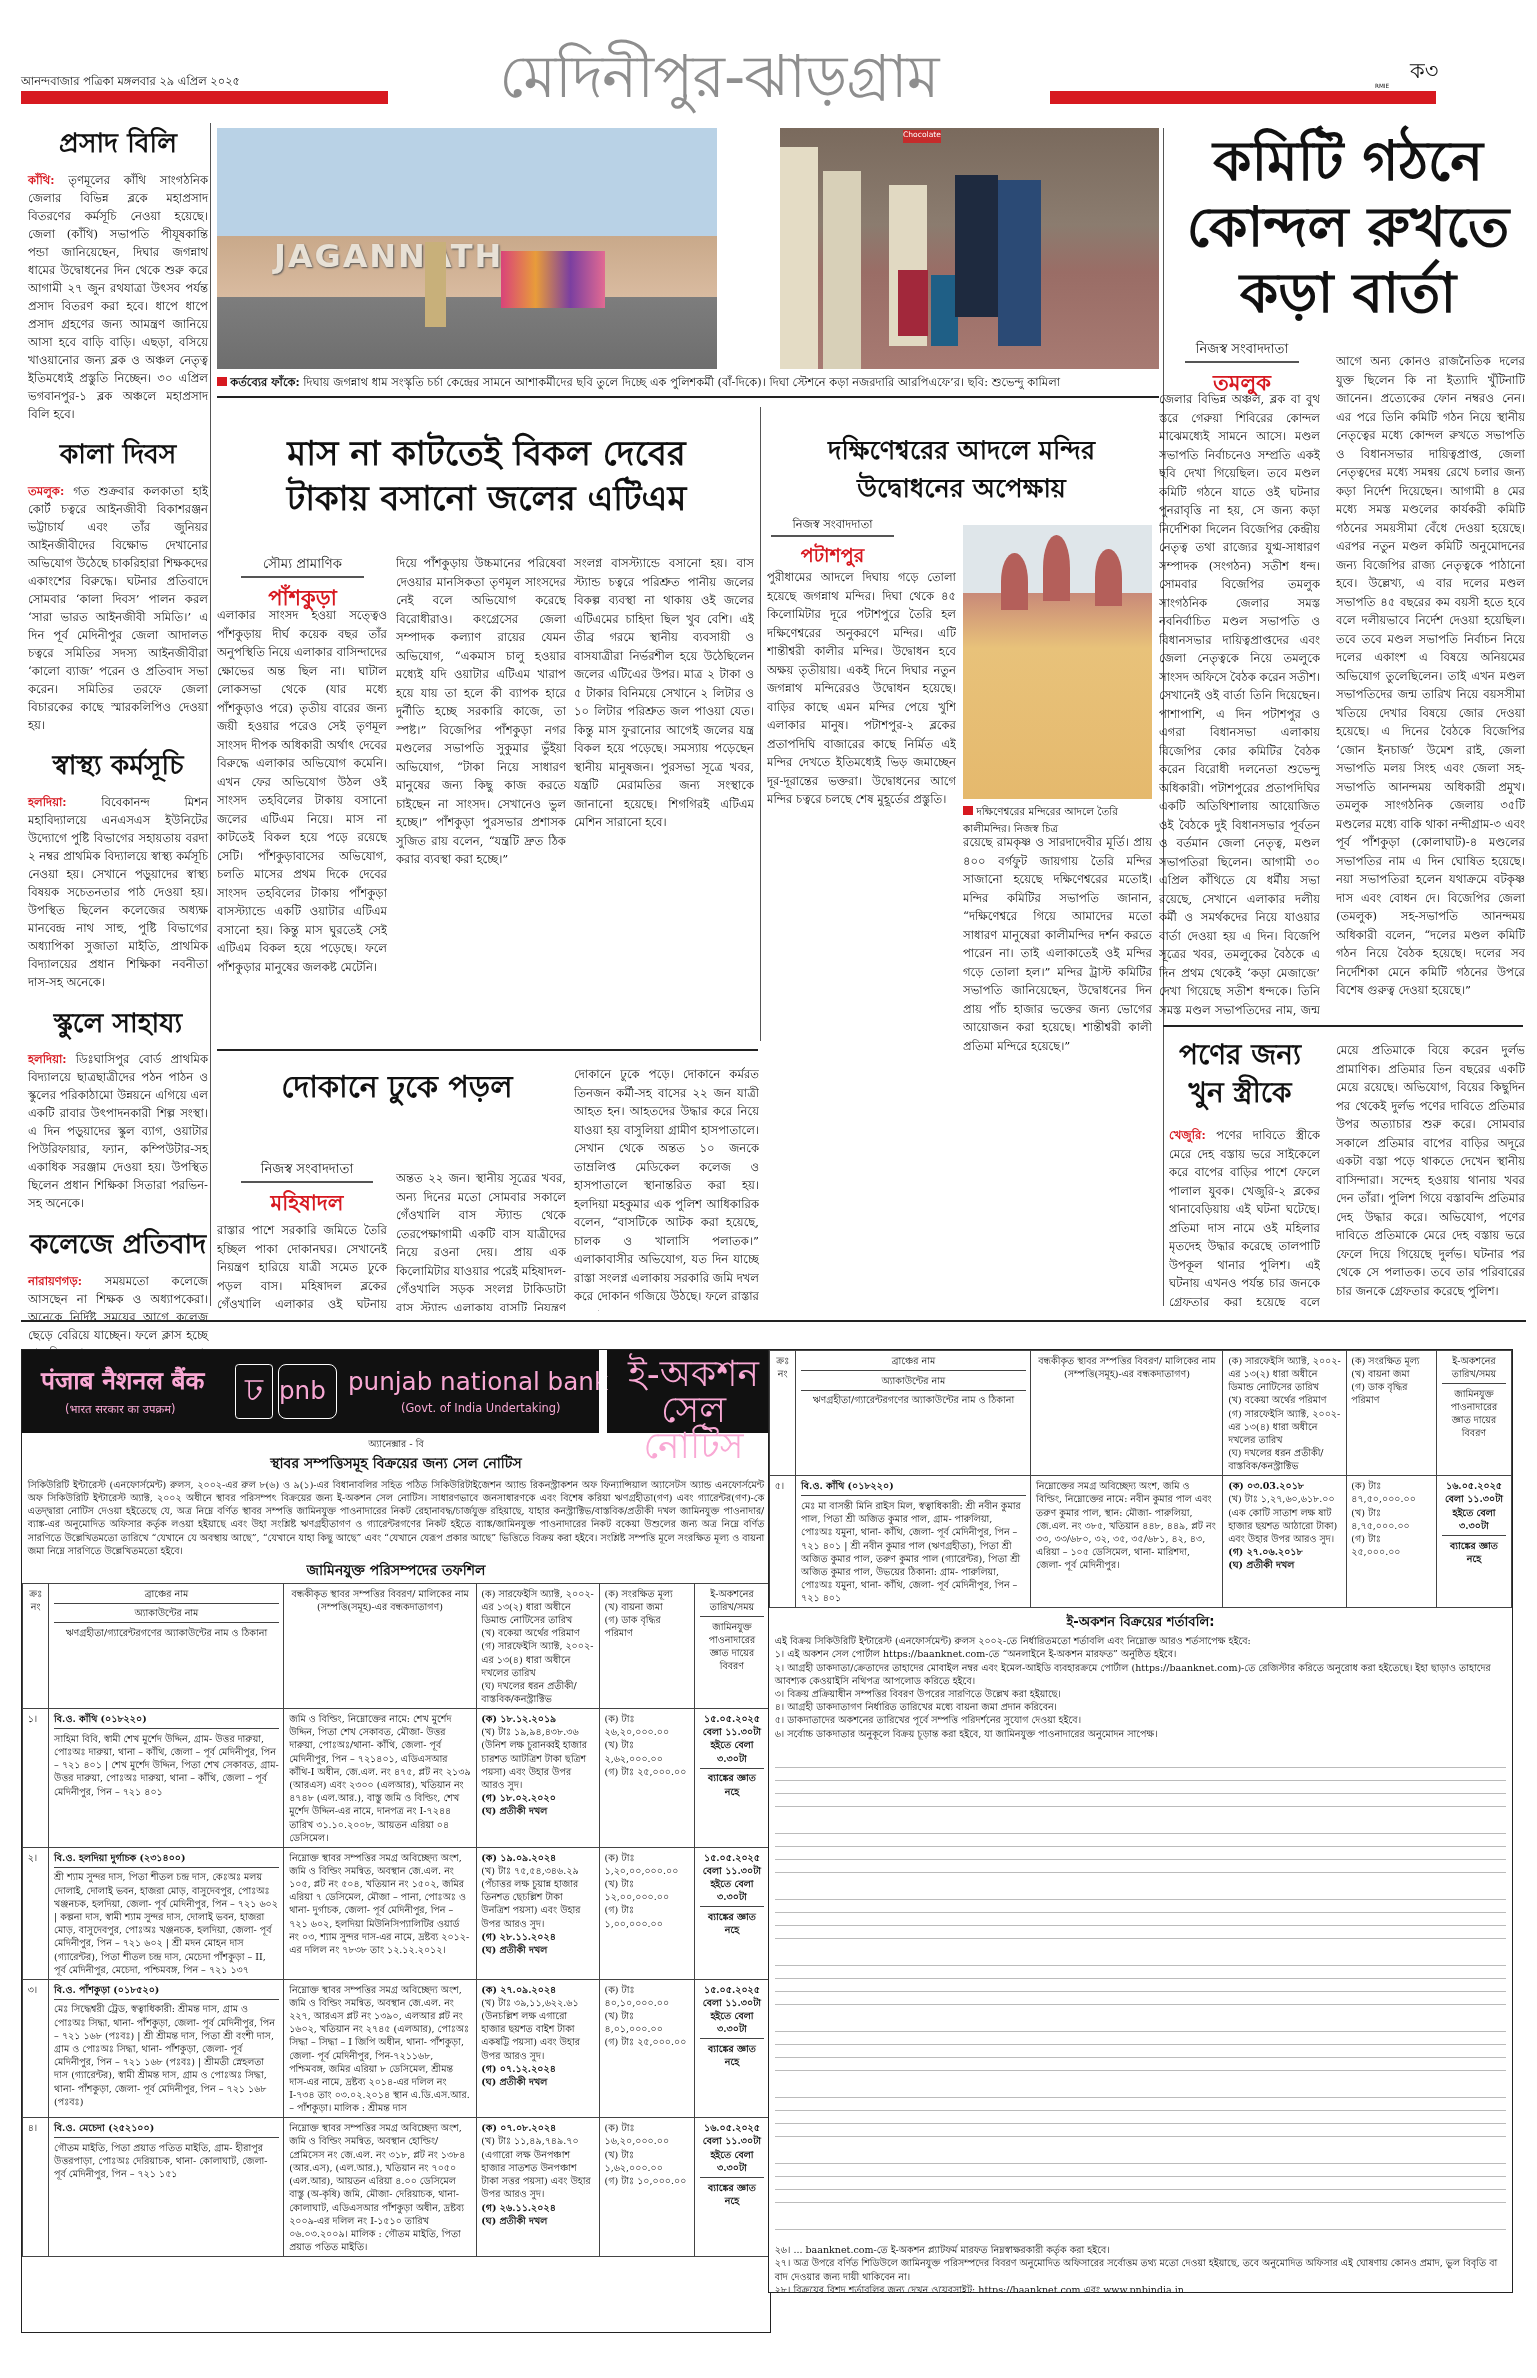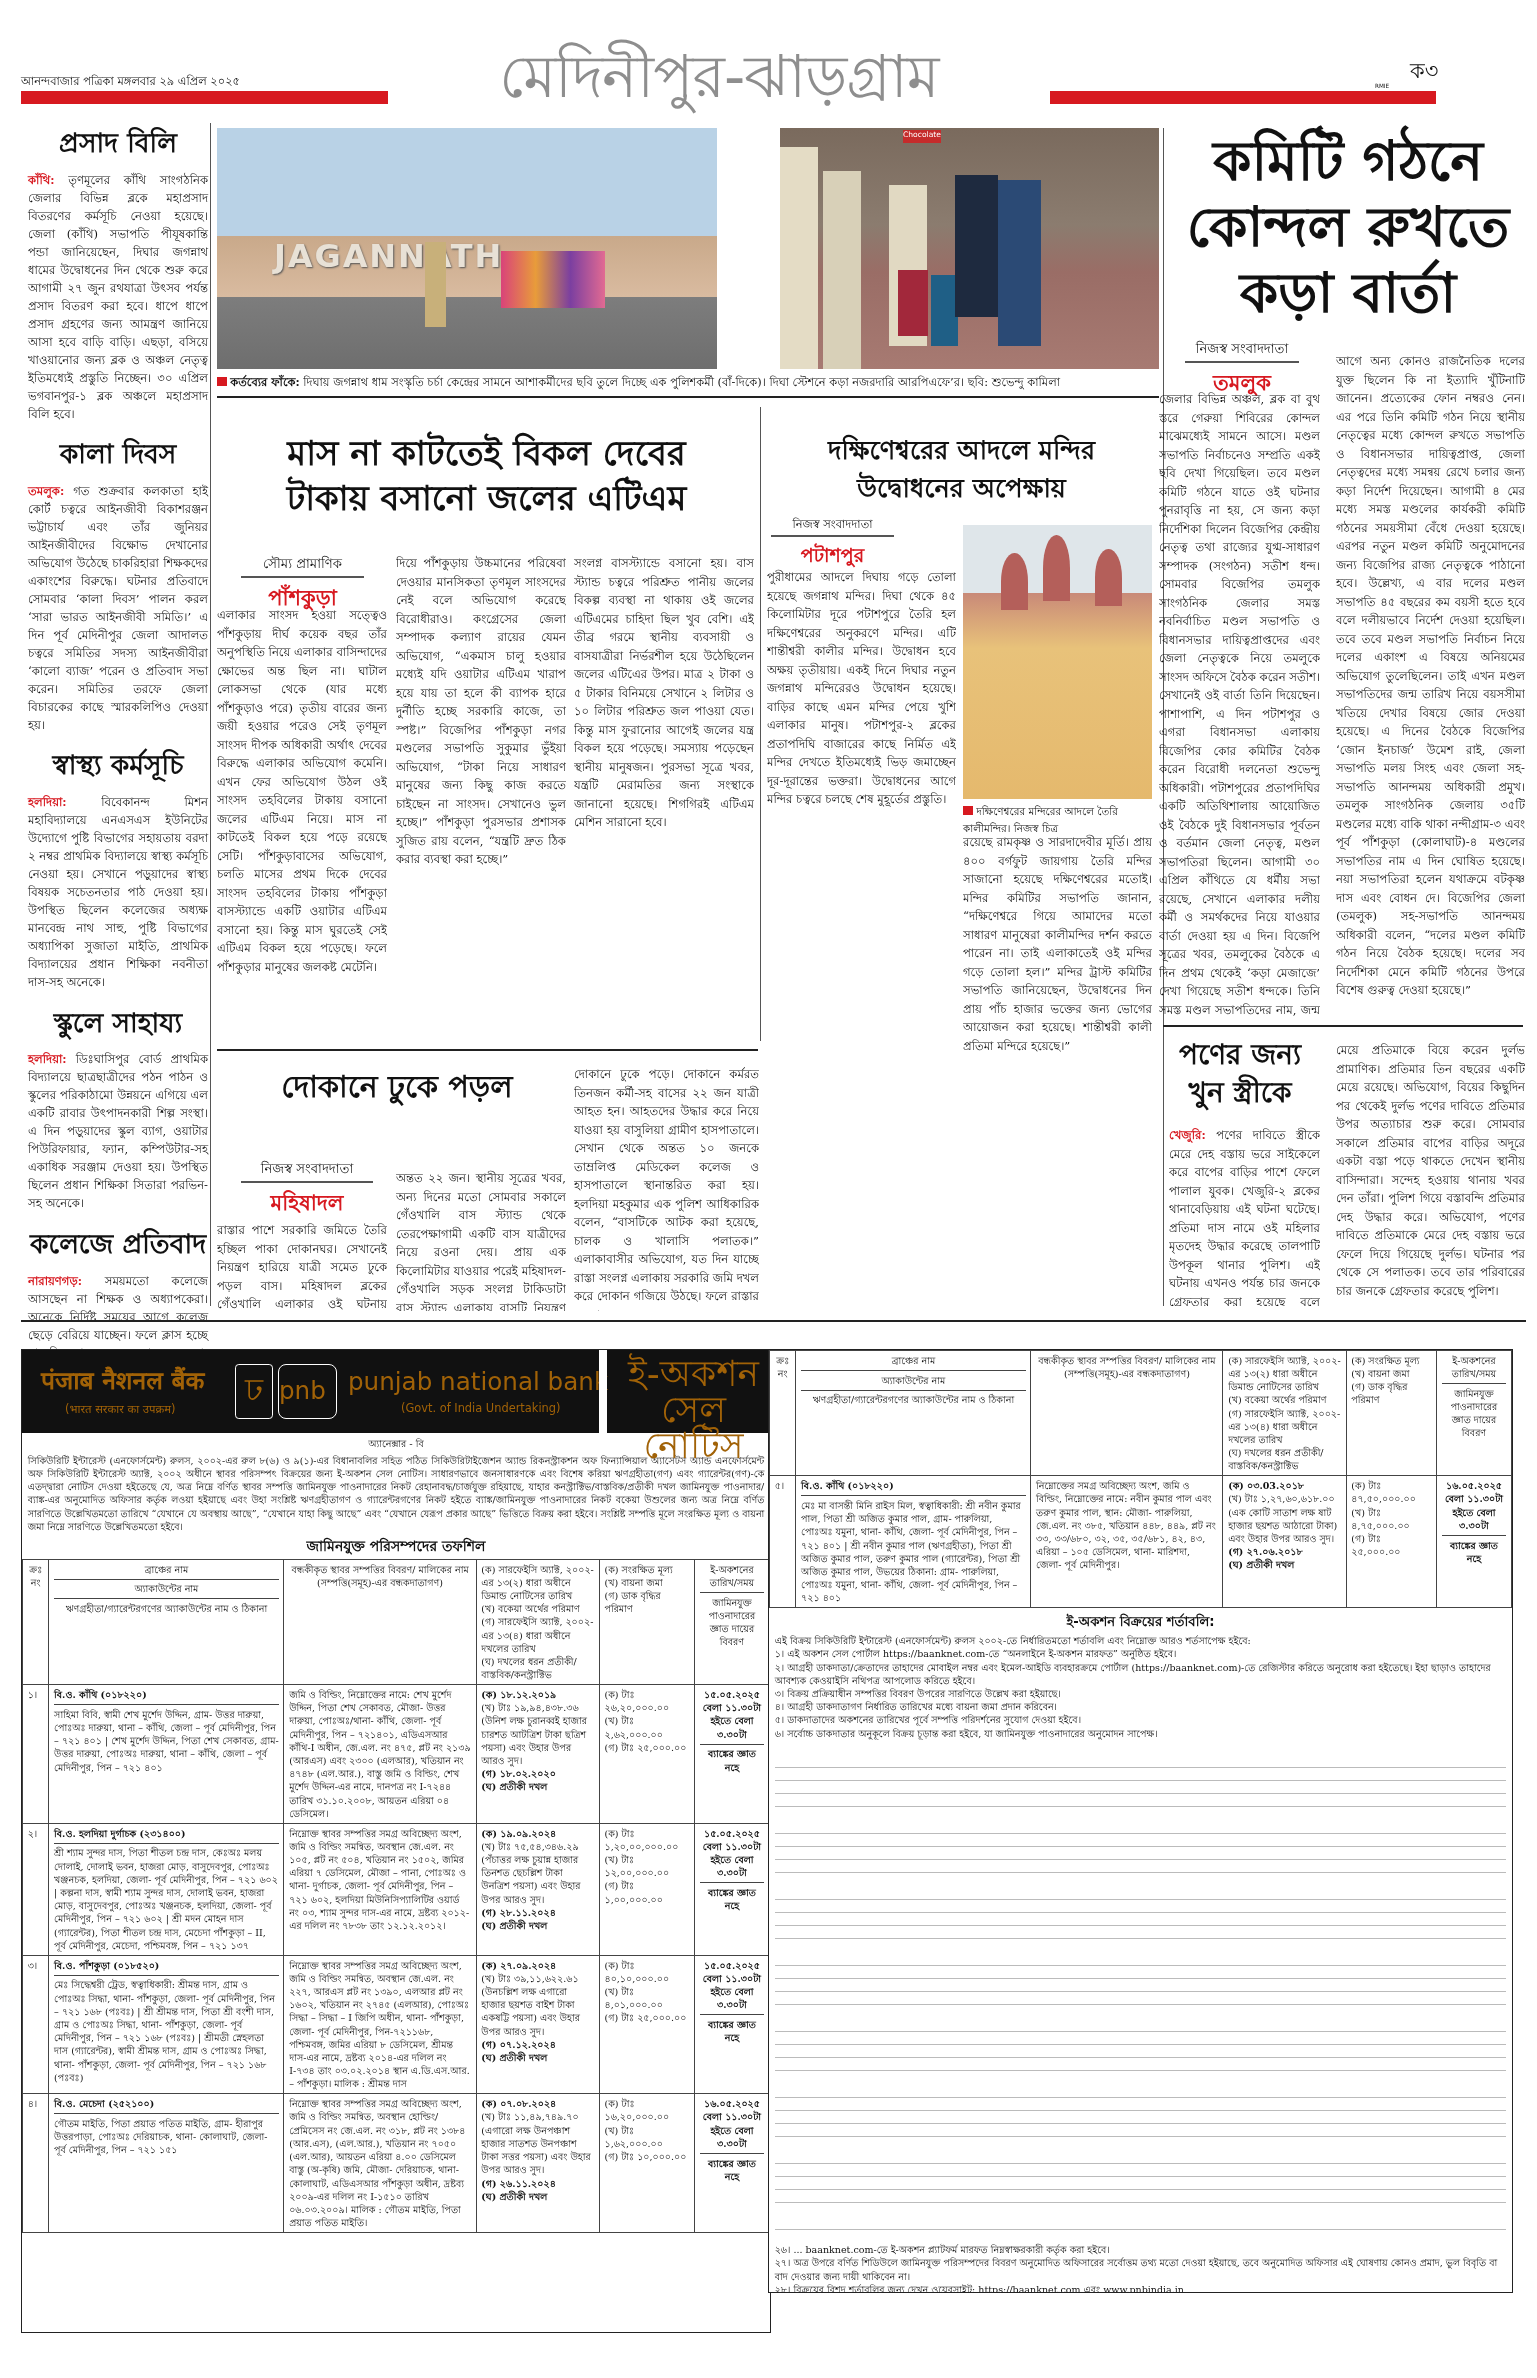--- a/index.html
+++ b/index.html
@@ -17,21 +17,21 @@
   .dateline{color:#d71920;font-weight:bold;}
   .col p{margin:0 0 0 0;font-size:11.6px;line-height:18.5px;text-align:justify;font-family:"DejaVu Serif",serif;}
   .headline{font-weight:bold;font-family:"DejaVu Sans",sans-serif;text-align:center;line-height:1.15;}
   .byline{font-size:13.2px;font-family:"DejaVu Serif",serif;text-align:center;}
   .place{color:#d71920;font-weight:bold;text-align:center;font-family:"DejaVu Sans",sans-serif;border-top:2.8px double #555;padding-top:3.8px;}
   .photo{background:#8aa1b5;overflow:hidden;}
   .caption{font-size:11.4px;font-family:"DejaVu Serif",serif;}
   .caption .sq{display:inline-block;width:9.5px;height:9.5px;background:#d71920;margin-right:3.8px;}
   
   .ad{border:1.9px solid #222;background:#fff;}
-  .ad-head{background:#111;color:#a16207;}
+  .ad-head{background:#111;color:#f9a8d4;}
   .tbl{border-collapse:collapse;width:100%;font-size:9.5px;font-family:"DejaVu Serif",serif;}
   .tbl td,.tbl th{border:0.9px solid #444;vertical-align:top;padding:2.8px 4.7px;line-height:13.2px;}
   .tbl th{font-weight:normal;text-align:center;}
   .tbl .b{font-weight:bold;}
   .small{font-size:9.5px;line-height:13.2px;font-family:"DejaVu Serif",serif;}
   .subline{border-top:0.9px solid #444;margin:2.8px 0;}
 </style>
 </head>
 <body>
 
@@ -184,20 +184,21 @@
     <div class="abs" style="left:256px;top:14px;width:57px;height:53px;border:1.9px solid #fff;border-radius:8px;font-size:24.6px;line-height:51px;">pnb</div>
     <div class="abs" style="left:326px;top:17px;font-size:24.6px;">punjab national bank</div>
     <div class="abs" style="left:379px;top:51px;font-size:11.4px;">(Govt. of India Undertaking)</div>
     <div class="abs" style="left:577px;top:0;width:7.6px;height:83px;background:#fff;"></div>
     <div class="abs" style="left:596px;top:5.7px;width:151px;font-size:36px;text-align:center;line-height:36px;">
       <div>ই-অকশন</div>
       <div>সেল নোটিস</div>
     </div>
   </div>
   <div style="text-align:center;font-size:9.5px;margin-top:3.8px;">অ্যানেক্সার - বি</div>
+  <div style="text-align:center;font-size:14px;font-weight:bold;">স্থাবর সম্পত্তিসমূহ বিক্রয়ের জন্য সেল নোটিস</div>
   <div class="small" style="padding:1.9px 5.7px;text-align:justify;">সিকিউরিটি ইন্টারেস্ট (এনফোর্সমেন্ট) রুলস, ২০০২-এর রুল ৮(৬) ও ৯(১)-এর বিধানাবলির সহিত পঠিত সিকিউরিটাইজেশন অ্যান্ড রিকনস্ট্রাকশন অফ ফিন্যান্সিয়াল অ্যাসেটস অ্যান্ড এনফোর্সমেন্ট অফ সিকিউরিটি ইন্টারেস্ট অ্যাক্ট, ২০০২ অধীনে স্থাবর পরিসম্পৎ বিক্রয়ের জন্য ই-অকশন সেল নোটিস। সাধারণভাবে জনসাধারণকে এবং বিশেষ করিয়া ঋণগ্রহীতা(গণ) এবং গ্যারেন্টর(গণ)-কে এতদ্দ্বারা নোটিস দেওয়া হইতেছে যে, অত্র নিম্নে বর্ণিত স্থাবর সম্পত্তি জামিনযুক্ত পাওনাদারের নিকট রেহানাবদ্ধ/চার্জযুক্ত রহিয়াছে, যাহার কনস্ট্রাক্টিভ/বাস্তবিক/প্রতীকী দখল জামিনযুক্ত পাওনাদার/ব্যাঙ্ক-এর অনুমোদিত অফিসার কর্তৃক লওয়া হইয়াছে এবং উহা সংশ্লিষ্ট ঋণগ্রহীতাগণ ও গ্যারেন্টরগণের নিকট হইতে ব্যাঙ্ক/জামিনযুক্ত পাওনাদারের নিকট বকেয়া উশুলের জন্য অত্র নিম্নে বর্ণিত সারণিতে উল্লেখিতমতো তারিখে “যেখানে যে অবস্থায় আছে”, “যেখানে যাহা কিছু আছে” এবং “যেখানে যেরূপ প্রকার আছে” ভিত্তিতে বিক্রয় করা হইবে। সংশ্লিষ্ট সম্পত্তি মূলে সংরক্ষিত মূল্য ও বায়না জমা নিম্নে সারণিতে উল্লেখিতমতো হইবে।</div>
   <div style="text-align:center;font-size:14px;font-weight:bold;">জামিনযুক্ত পরিসম্পদের তফশিল</div>
   <table class="tbl">
     <colgroup>
         <col style="width:15px">
         <col style="width:208px">
         <col style="width:170px">
         <col style="width:109px">
         <col style="width:80px">
         <col style="width:57px">

